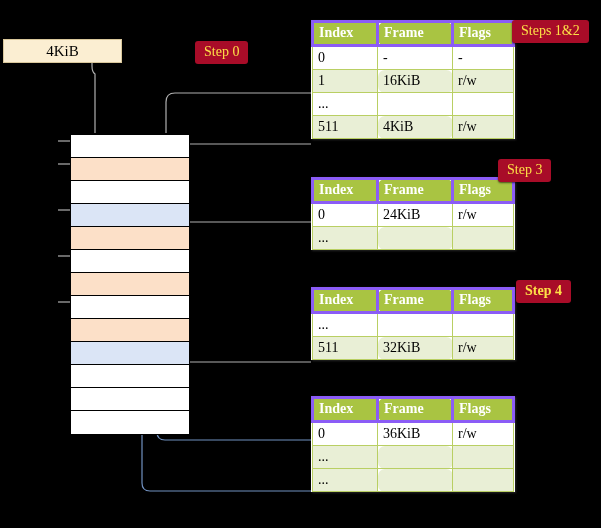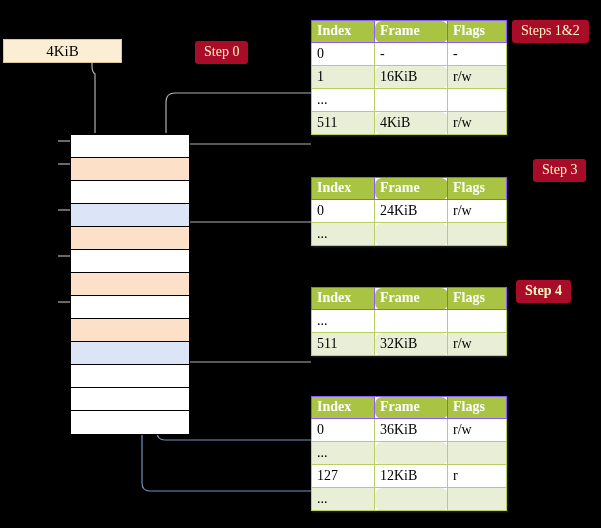--- a/index.html
+++ b/index.html
@@ -7,21 +7,21 @@
     width:601px;height:528px;position:relative;overflow:hidden;
     font-family:"Liberation Serif", serif;
     color:#000;
   }
   .stage{position:absolute;left:0;top:0;width:601px;height:528px;}
 
   
   .badge{
     position:absolute;
     background:#a80c28;
-    color:#fef9c3;
+    color:#fde047;
     font-family:"Liberation Serif", serif;
     font-size:14px;
     line-height:18px;
     padding:2px 9px 3px 9px;
     border-radius:3px;
     white-space:nowrap;
     box-shadow:0 1px 2px rgba(0,0,0,.6);
     text-align:center;
   }
 
@@ -43,21 +43,21 @@
     background:#fff;
     font-size:14px;
     box-shadow:1px 1px 2px rgba(255,255,255,.15);
   }
   table.ptable th{
     background:#a9c442;
     color:#ffffff;
     font-weight:bold;
     text-align:left;
     padding:2px 5px 3px 5px;
-    border:1px solid #8b5cf6;
+    border:3px solid #8b5cf6;
     font-size:14px;
     white-space:nowrap;
   }
   table.ptable td{
     border:1px solid #b9cf63;
     padding:1px 5px 2px 5px;
     height:19px;
     font-size:14px;
     white-space:nowrap;
     background:#ffffff;
@@ -238,34 +238,29 @@
           <tr>
             <td class="c-index">0</td>
             <td class="c-frame">36KiB</td>
             <td class="c-flags">r/w</td>
           </tr>
           <tr class="alt">
             <td class="c-index">...</td>
             <td class="c-frame"></td>
             <td class="c-flags"></td>
           </tr>
-          <tr>
-            <td class="c-index">127</td>
-            <td class="c-frame">12KiB</td>
-            <td class="c-flags">r</td>
-          </tr>
           <tr class="alt">
             <td class="c-index">...</td>
             <td class="c-frame"></td>
             <td class="c-flags"></td>
           </tr>
         </tbody>
       </table>
     </div>
 
   <div id="badges-host">
       <div class="badge" style="left: 195px; top: 41px;">Step 0</div>
       <div class="badge" style="left: 512px; top: 20px;">Steps 1&amp;2</div>
-      <div class="badge" style="left: 533px; top: 159px;">Step 3</div>
+      <div class="badge" style="left: 498px; top: 159px;">Step 3</div>
       <div class="badge" style="left: 516px; top: 280px; font-weight: bold;">Step 4</div>
     </div>
 
 </div>
 
 </body></html>

